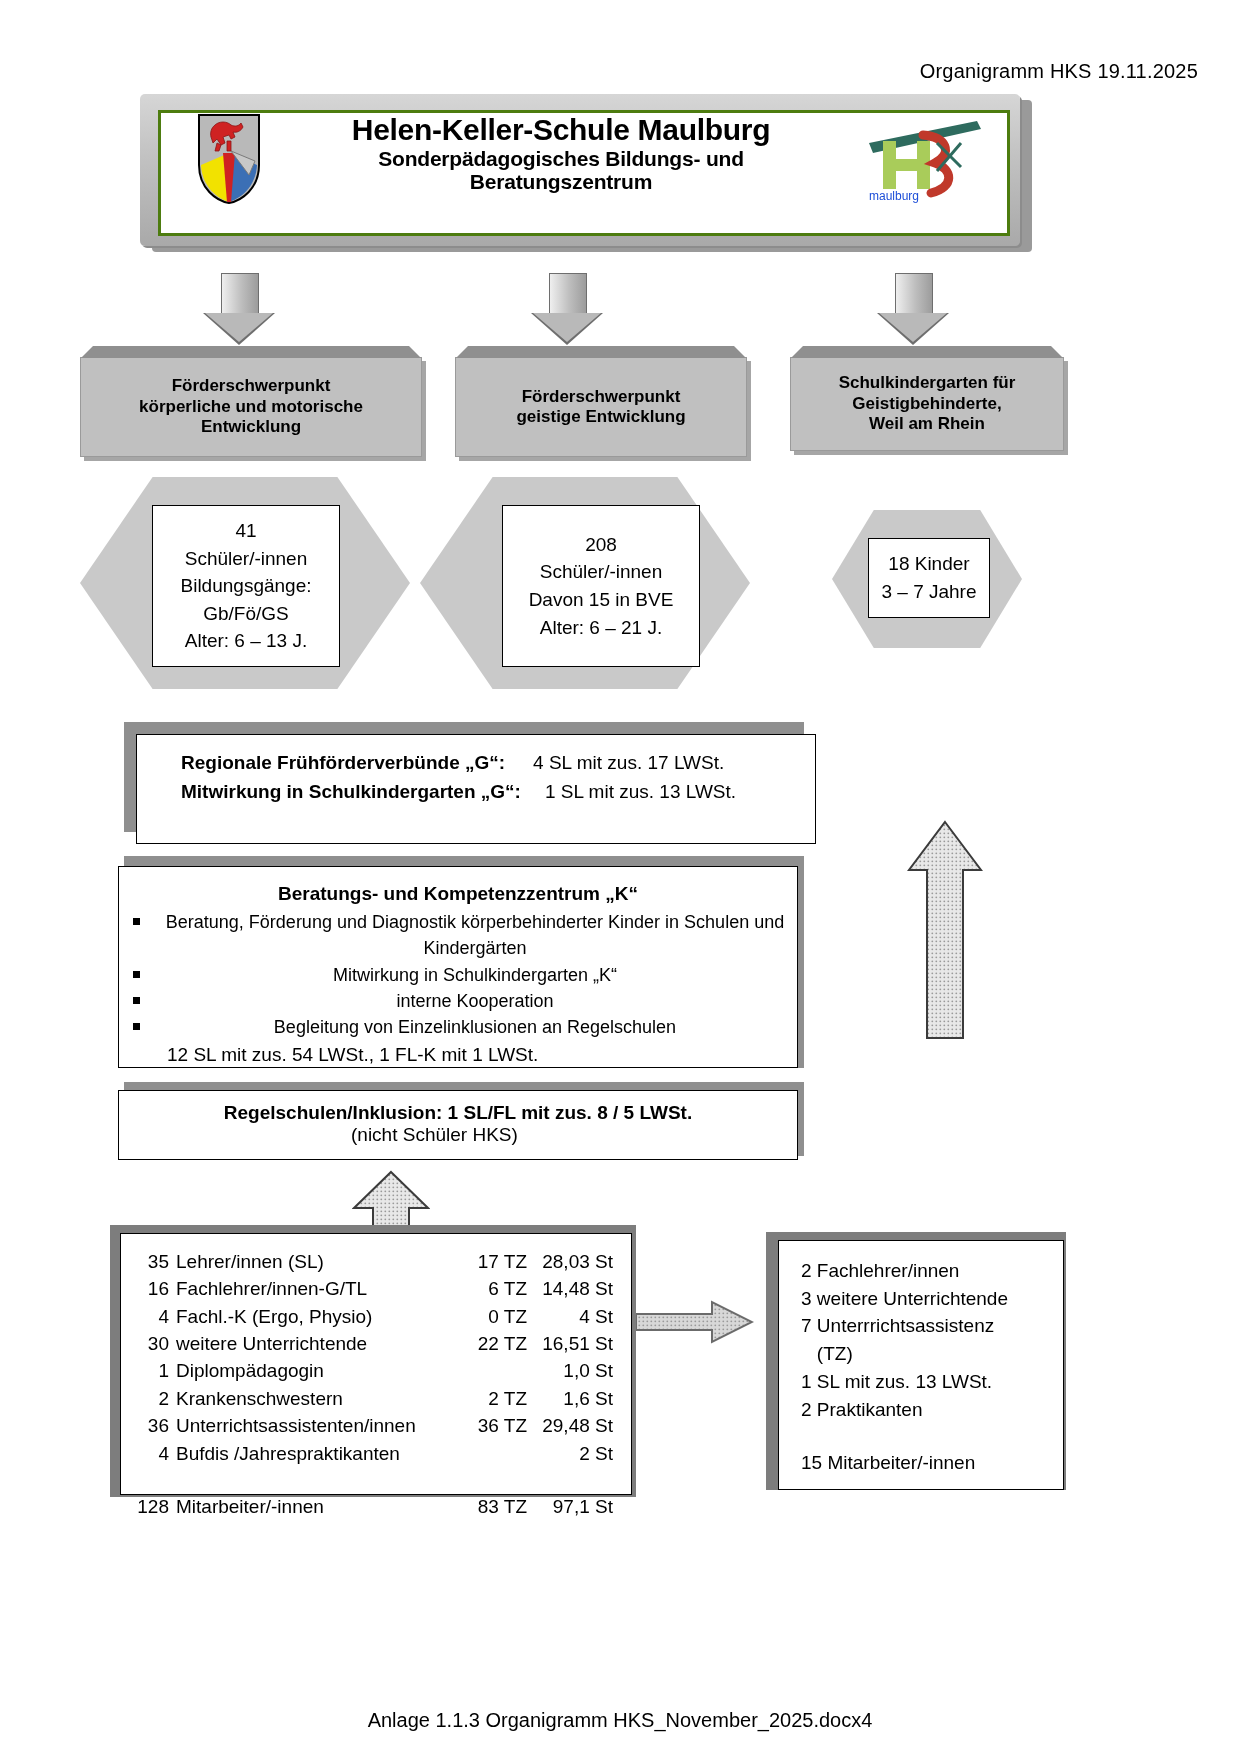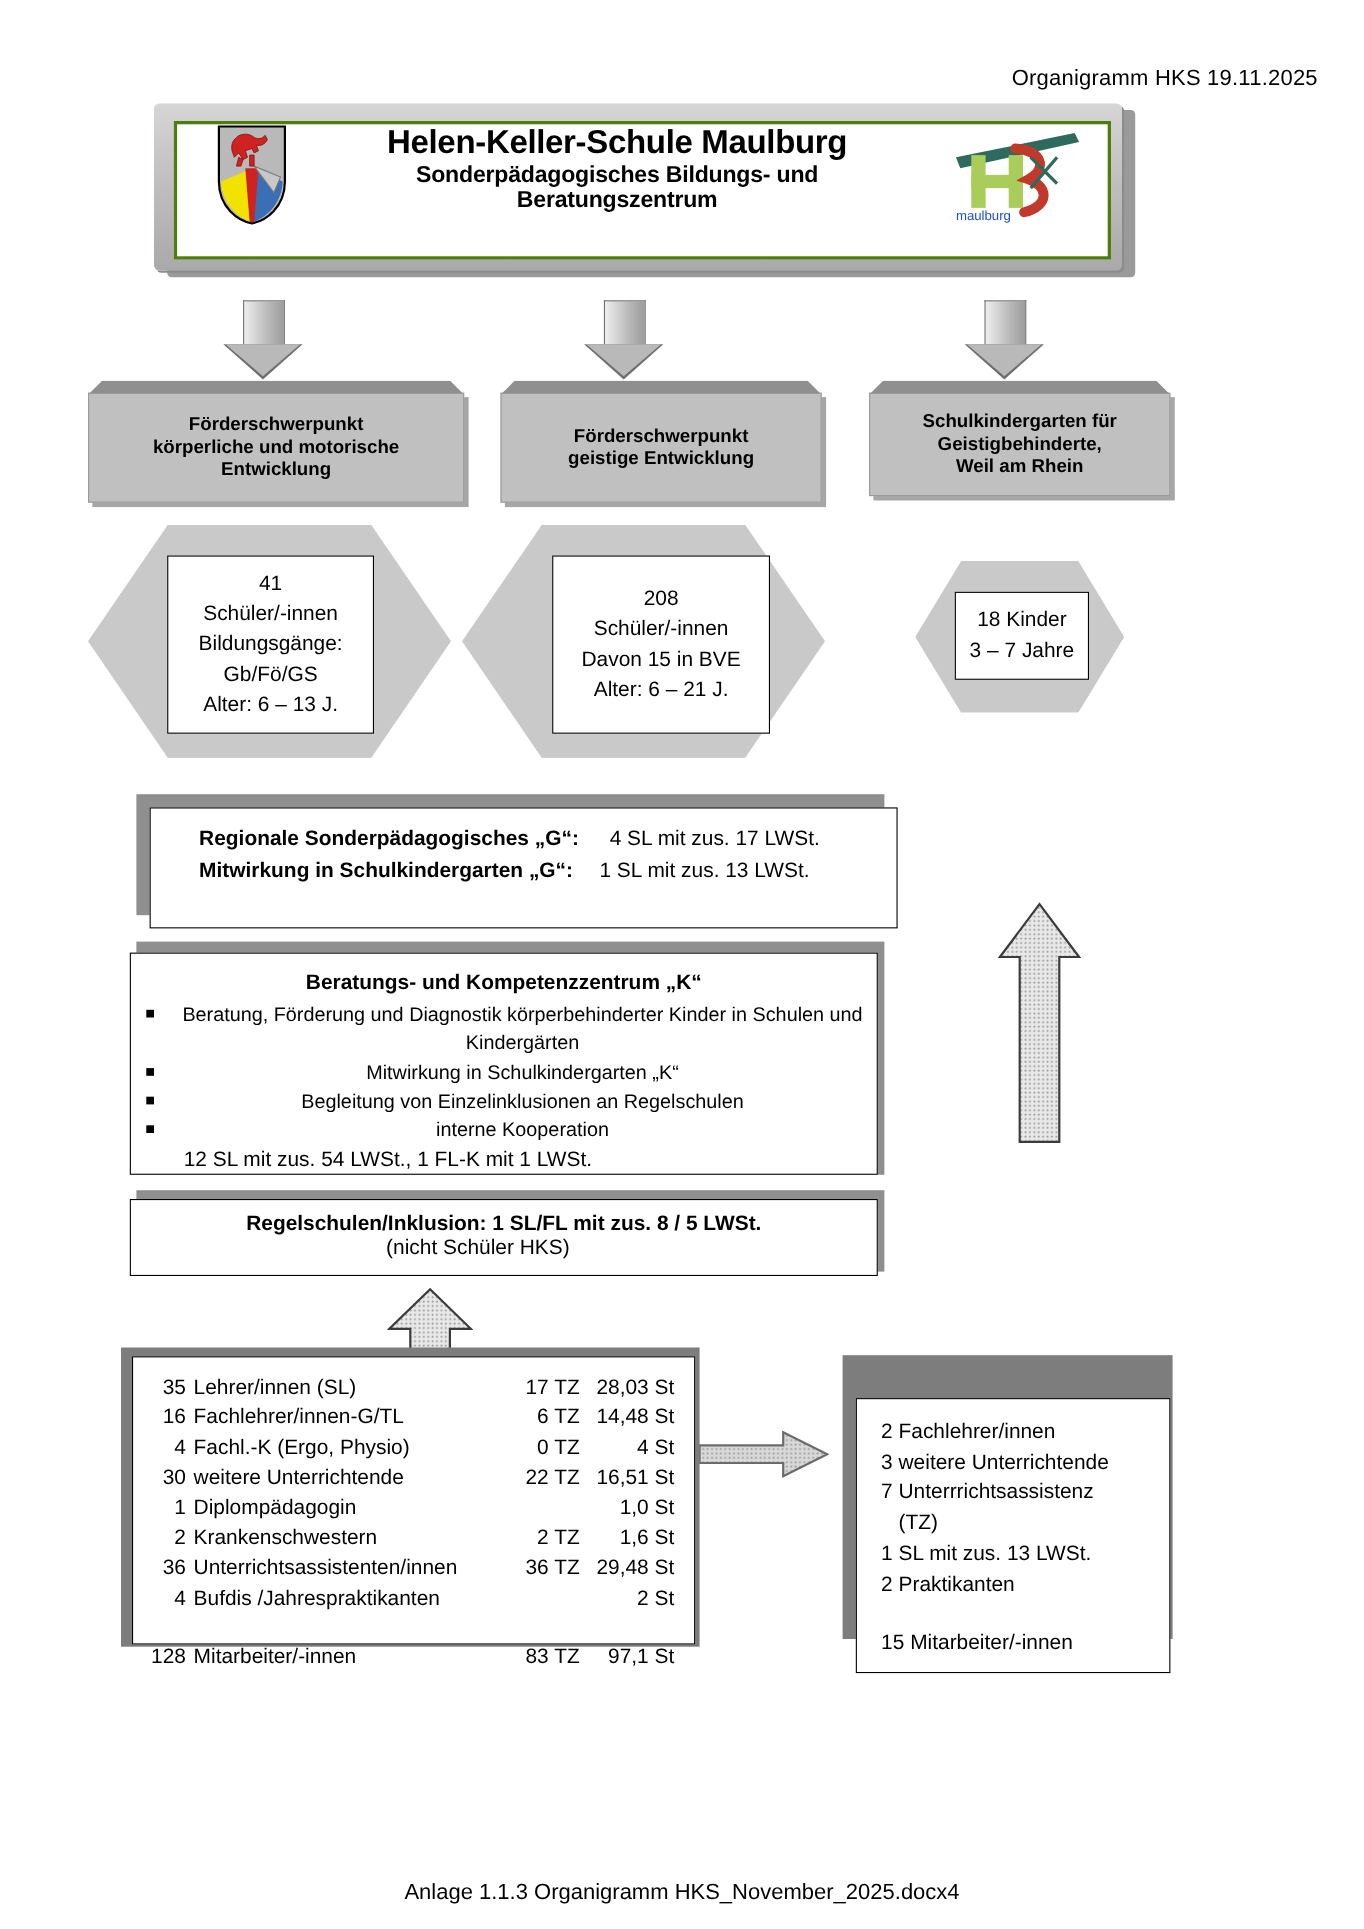--- a/index.html
+++ b/index.html
@@ -110,21 +110,21 @@
 
   
   .tblshadow{background:#7d7d7d;}
   .tbl{background:#fff;border:1px solid #000;font-size:19px;}
   .trow{display:flex;line-height:1.44;}
   .c-n{width:34px;text-align:right;}
   .c-l{flex:1;padding-left:7px;}
   .c-tz{width:74px;text-align:right;}
   .c-st{width:86px;text-align:right;}
 
-  .rbox{background:#fff;border:1px solid #000;font-size:19px;margin-top:31px;}
+  .rbox{background:#fff;border:1px solid #000;font-size:19px;}
   .rrow{line-height:1.46;}
 
   
   .up-arrow-tall{}
   #footer{
     left:0;bottom:22px;width:100%;text-align:center;font-size:20px;
   }
 </style>
 </head>
 <body>
@@ -245,37 +245,37 @@
     <div>
       <div>18 Kinder</div>
       <div>3 – 7 Jahre</div>
     </div>
   </div>
 </div>
 
 <div class="abs infoshadow" style="left:124px;top:722px;width:680px;height:110px;"></div>
 <div class="abs infobox" style="left:136px;top:734px;width:680px;height:110px;padding:14px 0 0 0;box-sizing:border-box;">
   <div class="kv" style="font-size:19px;line-height:1.5;padding-left:44px;">
-    <span class="k">Regionale Sonderpädagogisches „G“:</span>
+    <span class="k">Regionale Frühförderverbünde „G“:</span>
     <span class="v" style="margin-left:28px;">4 SL mit zus. 17 LWSt.</span>
   </div>
   <div class="kv" style="font-size:19px;line-height:1.5;padding-left:44px;text-align:center;">
     <span class="k">Mitwirkung in Schulkindergarten „G“:</span>
     <span class="v" style="margin-left:24px;">1 SL mit zus. 13 LWSt.</span>
   </div>
 </div>
 
 <div class="abs infoshadow" style="left:124px;top:856px;width:680px;height:212px;"></div>
 <div class="abs infobox" style="left:118px;top:866px;width:680px;height:202px;box-sizing:border-box;padding:16px 0 0 0;">
   <div style="text-align:center;font-weight:bold;font-size:19px;margin-bottom:4px;">Beratungs- und Kompetenzzentrum „K“</div>
   <ul class="bul">
     <li>Beratung, Förderung und Diagnostik körperbehinderter Kinder in Schulen und Kindergärten</li>
     <li>Mitwirkung in Schulkindergarten „K“</li>
+    <li>interne Kooperation</li>
     <li>Begleitung von Einzelinklusionen an Regelschulen</li>
-    <li>interne Kooperation</li>
   </ul>
   <div style="font-size:19px;padding-left:48px;padding-top:4px;">12 SL mit zus. 54 LWSt., 1 FL-K mit 1 LWSt.</div>
 </div>
 
 <div class="abs infoshadow" style="left:124px;top:1082px;width:680px;height:74px;"></div>
 <div class="abs infobox" style="left:118px;top:1090px;width:680px;height:70px;box-sizing:border-box;padding-top:11px;">
   <div style="text-align:center;font-weight:bold;font-size:19px;">Regelschulen/Inklusion:  1 SL/FL mit zus. 8 / 5 LWSt.</div>
   <div style="padding-left:232px;font-size:19px;">(nicht Schüler HKS)</div>
 </div>
 

